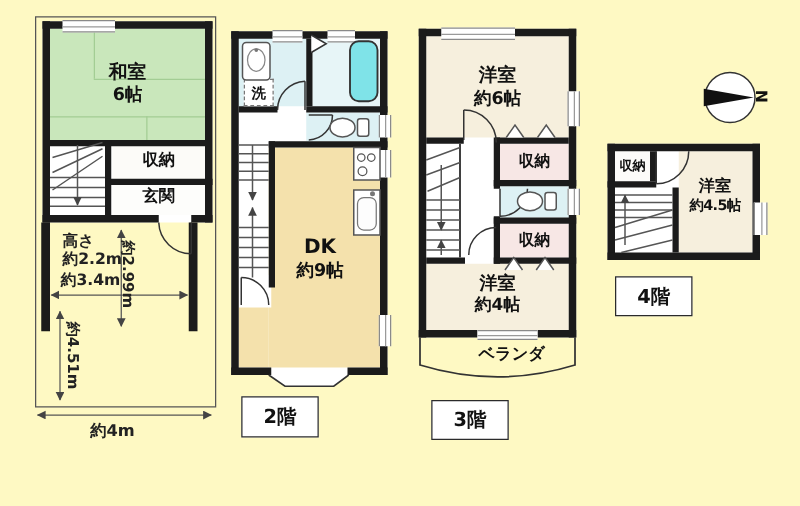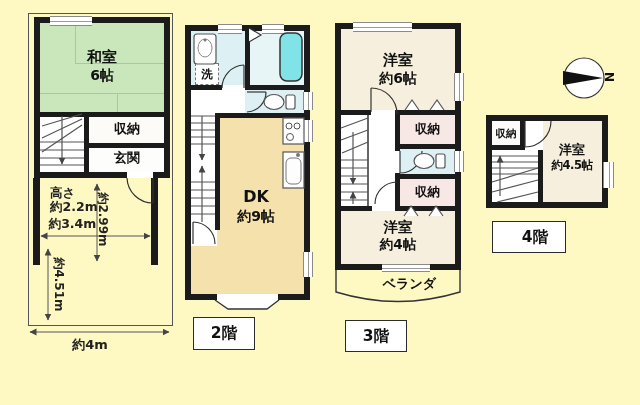--- a/index.html
+++ b/index.html
@@ -149,21 +149,21 @@
   <div class="wall" style="left:520px;top:121px;width:5px;height:24px;"></div>
   <div class="wall" style="left:486px;top:145px;width:39px;height:5px;"></div>
   <div class="wall" style="left:538px;top:150px;width:5px;height:52px;"></div>
   <div class="winv" style="left:603px;top:162px;width:9px;height:26px;"></div>
 
   <div class="lbl" style="left:492px;top:127px;width:28px;font-size:10.5px;">収納</div>
   <div class="lbl" style="left:540px;top:142px;width:64px;font-size:13px;white-space:nowrap;">
     <span>洋室</span><br>
     <span style="font-size:11.5px;letter-spacing:-0.5px;">約4.5帖</span>
   </div>
-  <div class="fbox" style="left:492px;top:221px;width:60px;height:30px;padding-left:12px;">4階</div>
+  <div class="fbox" style="left:492px;top:221px;width:60px;height:30px;">4階</div>
 
   <div class="lbl vert" style="left:600px;top:69px;width:16px;height:16px;font-size:12.5px;font-weight:700;">N</div>
 
   <svg class="overlay" width="640" height="405" viewBox="0 0 640 405">
     <defs>
       <marker id="ah" markerWidth="9" markerHeight="9" refX="6.5" refY="3.5" orient="auto-start-reverse" markerUnits="userSpaceOnUse">
         <path d="M0,0 L7,3.5 L0,7 z" fill="#444"></path>
       </marker>
     </defs>
 

